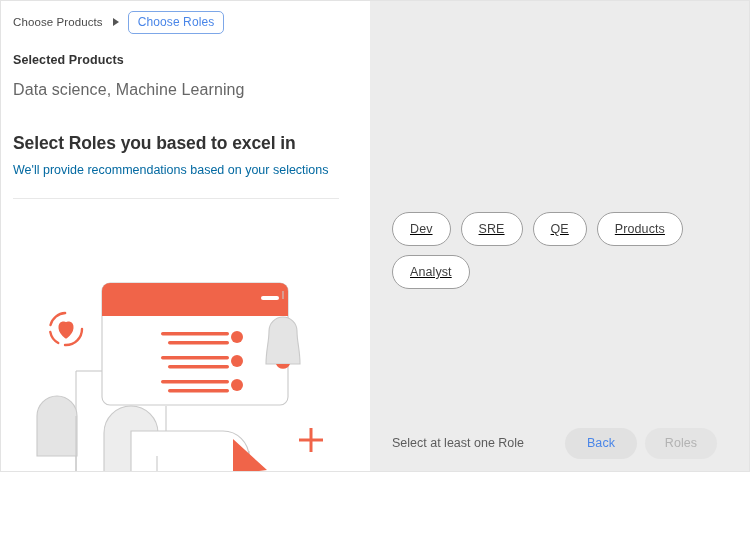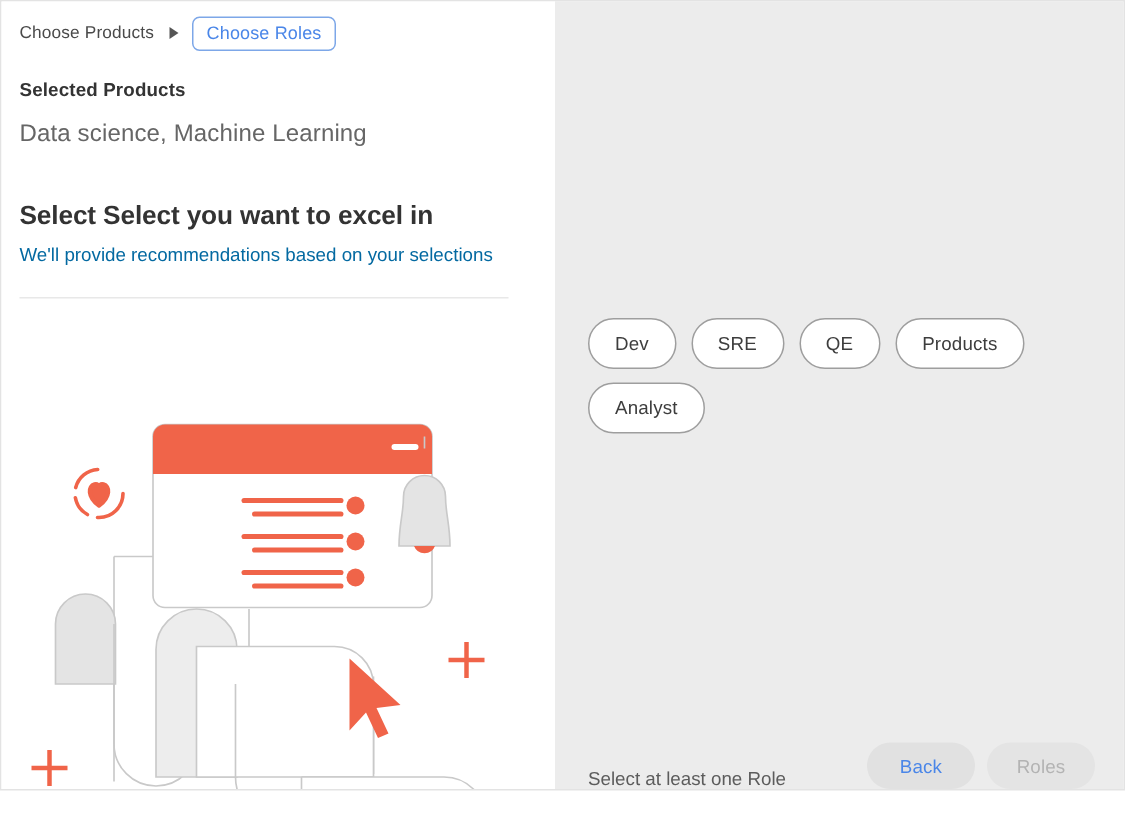--- a/index.html
+++ b/index.html
@@ -9,21 +9,21 @@
   }
   body {
     width: 750px;
     height: 556px;
     font-family: "Liberation Sans", sans-serif;
     overflow: hidden;
   }
   .app {
     position: relative;
     width: 750px;
-    height: 527px;
+    height: 472px;
     box-sizing: border-box;
     border: 1px solid #e3e3e3;
     display: flex;
     background: #ffffff;
   }
 
   
   .left-panel {
     position: relative;
     width: 369px;
@@ -119,20 +119,21 @@
 
   .chips-area {
     position: absolute;
     left: 22px;
     top: 211px;
     right: 14px;
     display: flex;
     flex-wrap: wrap;
     gap: 9px 10px;
     align-content: flex-start;
+    text-decoration: underline;
   }
   .chip {
     background: #ffffff;
     border: 1px solid #9e9e9e;
     border-radius: 22px;
     height: 34px;
     min-width: 48px;
     padding: 0 17px;
     display: flex;
     align-items: center;
@@ -140,25 +141,25 @@
     font-size: 12.5px;
     color: #3d3d3d;
     box-sizing: border-box;
     cursor: pointer;
     letter-spacing: 0.1px;
   }
 
   .footer {
     position: absolute;
     left: 0;
-    right: 3px;
+    right: 16px;
     bottom: 0;
     height: 56px;
     display: flex;
-    align-items: flex-end;
+    align-items: center;
     padding: 0 16px 0 22px;
     box-sizing: border-box;
   }
   .footer-message {
     font-size: 12.5px;
     color: #5c5c5c;
     letter-spacing: 0px;
   }
   .footer-buttons {
     margin-left: auto;
@@ -197,21 +198,21 @@
 
     <div class="breadcrumb">
       <span class="crumb-text">Choose Products</span>
       <span class="crumb-arrow"></span>
       <span class="crumb-pill">Choose Roles</span>
     </div>
 
     <div class="selected-products-title">Selected Products</div>
     <div class="selected-products-value">Data science, Machine Learning</div>
 
-    <div class="main-heading">Select Select you want to excel in</div>
+    <div class="main-heading">Select Roles you based to excel in</div>
     <div class="sub-heading">We'll provide recommendations based on your selections</div>
 
     <div class="divider"></div>
 
     <div class="illustration">
       <svg width="369" height="301" viewBox="0 0 369 301" xmlns="http://www.w3.org/2000/svg">
 
         <g stroke="#c9c9c9" stroke-width="1.1" fill="none">
           <line x1="75" y1="115" x2="102" y2="115"></line>
           <line x1="75" y1="115" x2="75" y2="265"></line>

